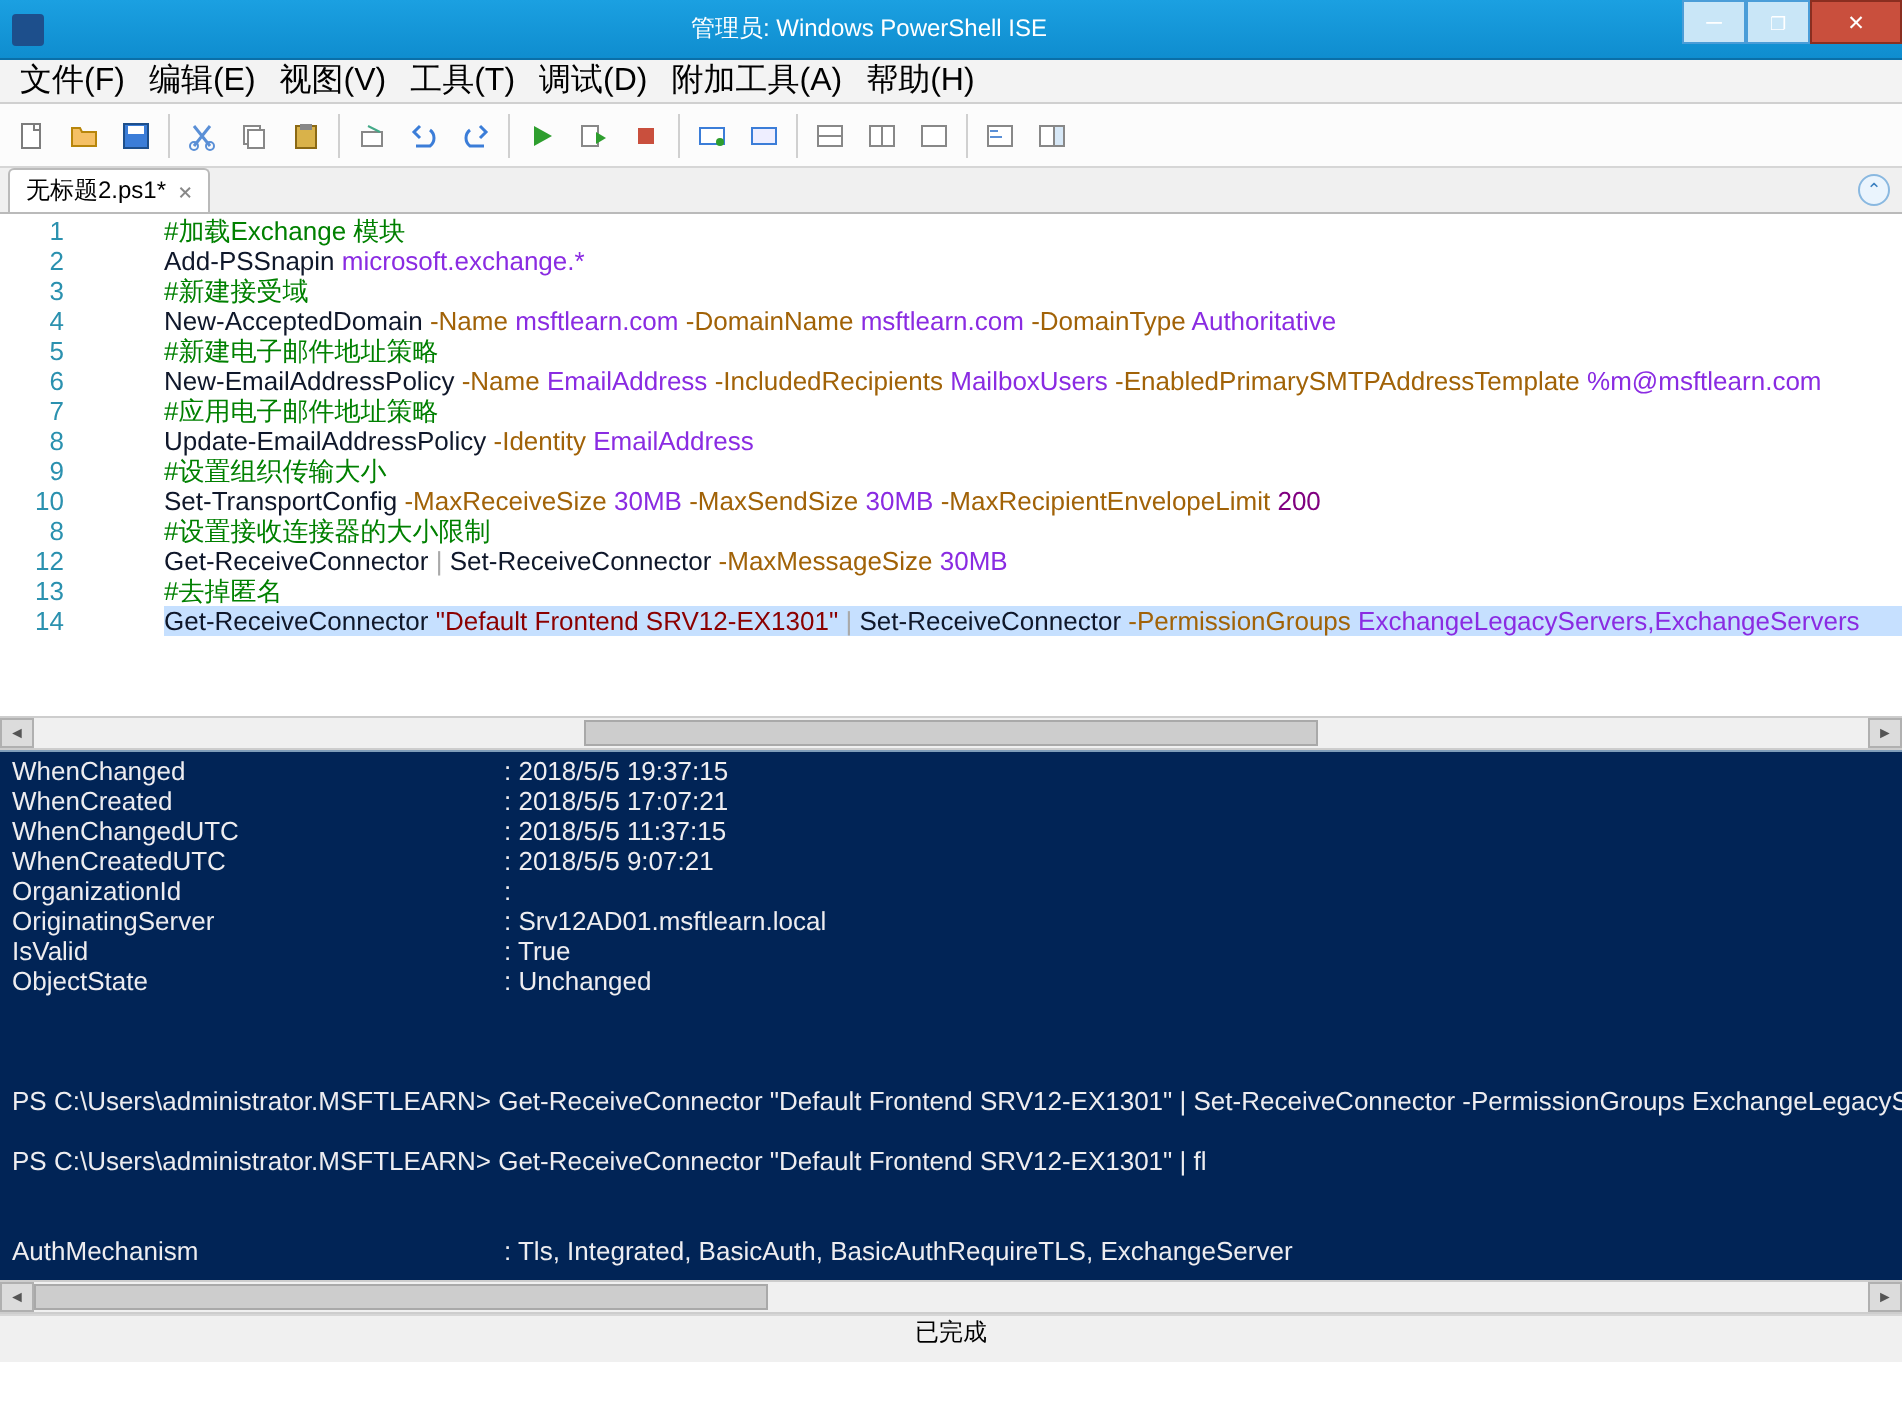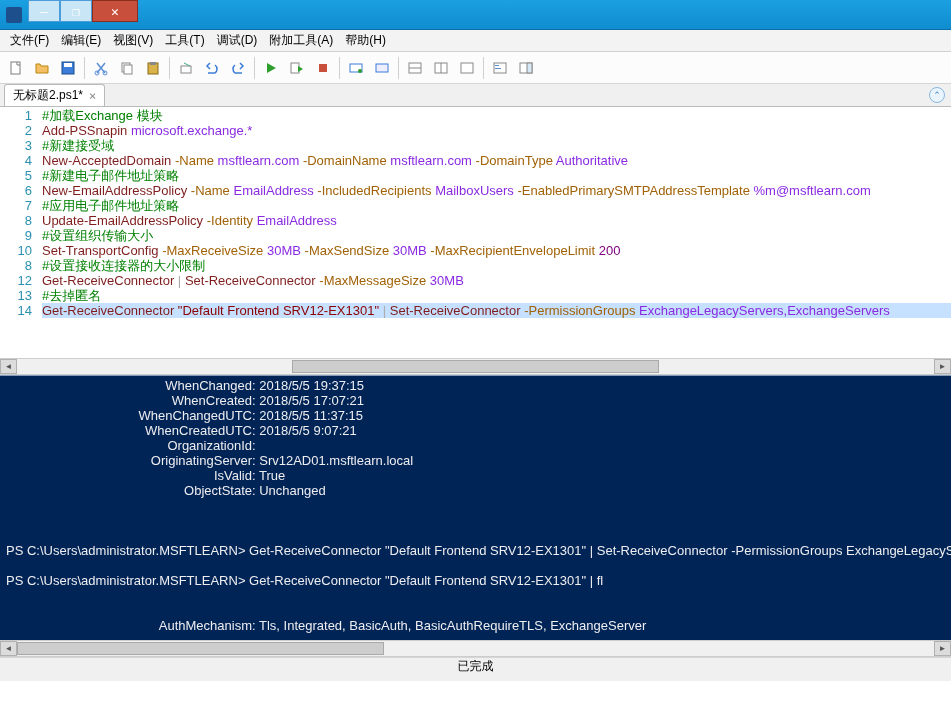--- a/index.html
+++ b/index.html
@@ -3,61 +3,62 @@
 <meta charset="utf-8">
 <style>
 * { margin:0; padding:0; box-sizing:border-box; font-family:"Segoe UI","Microsoft YaHei",sans-serif; }
 body { width:951px; height:711px; background:#fff; overflow:hidden; font-size:12px; }
 .titlebar { height:30px; background:linear-gradient(#1ba0e1,#0f8dcf); display:flex; align-items:center; color:#fff; position:relative; border-bottom:1px solid #0a6fa8; }
 .titlebar .icon { width:16px; height:16px; margin:0 6px; background:#1d4f8c; border-radius:2px; }
 .titlebar .title { flex:1; text-align:center; font-size:12px; color:#fff; }
 .winbtns { display:flex; height:100%; }
 .winbtn { width:32px; height:22px; background:#c9e6f7; display:flex; align-items:center; justify-content:center; border:1px solid #4a9dd8; font-family:monospace; font-size:13px; cursor:pointer; }
 .winbtn.close { background:#c94f3d; color:#fff; border-color:#8a2e20; width:46px; }
-.menubar { height:22px; background:#f3f3f3; display:flex; align-items:center; padding:0 4px; border-bottom:1px solid #d0d0d0; font-size:12px; }
+.menubar { height:22px; background:#f3f3f3; display:flex; align-items:center; padding:0 4px; border-bottom:1px solid #d0d0d0; font-size:16px; }
 .menubar span { padding:2px 6px; cursor:pointer; }
 .toolbar { height:32px; background:#fcfcfc; border-bottom:1px solid #d6d6d6; display:flex; align-items:center; padding:0 4px; gap:2px; }
 .tbtn { width:24px; height:24px; display:flex; align-items:center; justify-content:center; cursor:pointer; border-radius:2px; }
 .tbtn svg { width:16px; height:16px; }
 .tsep { width:1px; height:22px; background:#d0d0d0; margin:0 2px; }
 .tabstrip { height:23px; background:#f0f0f0; display:flex; align-items:flex-end; padding:0 4px; border-bottom:1px solid #bababa; position:relative; }
 .tab { height:22px; background:#fff; border:1px solid #bababa; border-bottom:none; border-radius:3px 3px 0 0; padding:2px 8px; display:flex; align-items:center; gap:6px; font-size:12px;margin-top:28px; }
 .tab .x { cursor:pointer; color:#888; font-family:monospace; }
 .collapse-arrow { position:absolute; right:6px; top:3px; width:16px; height:16px; border:1px solid #89b8e0; border-radius:50%; background:#eaf4fd; display:flex; align-items:center; justify-content:center; font-size:9px; color:#3a7fc0; cursor:pointer; }
 .editor { height:251px; background:#fff; overflow:auto; font-family:Consolas,'Courier New',monospace; font-size:13px; display:flex; }
 .gutter { width:42px; text-align:right; padding-right:10px; color:#2b91af; user-select:none; line-height:15px; padding-top:1px; }
-.codecol { flex:1; line-height:15px; padding-top:1px; white-space:pre; }
+.codecol { flex:1; line-height:15px; padding-top:1px; white-space:pre;margin-left:40px; }
 .codecol .ln { height:15px; }
 .c-comment { color:#008000; }
-.c-cmd { color:#7f1d1d; }
+.c-cmd { color:#0f172a; }
 .c-param { color:#a16207; }
 .c-str { color:#8b0000; }
 .c-var { color:#8a2be2;text-align:center; }
 .c-op { color:#a9a9a9; }
 .c-num { color:#800080; }
 .ln.sel { background:#c6e0ff; }
 .hscroll { height:17px; background:#f0f0f0; border-top:1px solid #cdcdcd; border-bottom:1px solid #cdcdcd; display:flex; align-items:center; position:relative; }
 .hscroll .arrow { width:17px; height:15px; background:#dcdcdc; border:1px solid #b0b0b0; display:flex; align-items:center; justify-content:center; font-size:8px; color:#555; cursor:pointer; }
 .hscroll .track { flex:1; position:relative; height:15px; }
 .hscroll .thumb { position:absolute; height:13px; top:1px; background:#cdcdcd; border:1px solid #a9a9a9; }
 .console { height:265px; background:#012456; color:#eeedf0; font-family:Consolas,'Courier New',monospace; font-size:13px; line-height:15px; padding:2px 6px; overflow:hidden; white-space:pre; border-top:1px solid #7f9db9; }
 .console .row { display:flex; }
-.console .k { width:246px;text-align:right; }
+.console .k { width:246px; }
 .statusbar { height:24px; background:#f0f0f0; border-top:1px solid #d6d6d6; display:flex; align-items:center; padding:0 8px; font-size:12px; gap:18px;flex-direction:column; }
 .statusbar .spacer { flex:1; }
 .zoom { display:flex; align-items:center; gap:6px; }
 .zoom .ztrack { width:100px; height:3px; background:#c0c0c0; position:relative; }
 .zoom .zthumb { position:absolute; left:48px; top:-5px; width:8px; height:14px; background:#e8e8e8; border:1px solid #8c8c8c; }
 .zoom .zbtn { width:8px; height:8px; border:1px solid #808080; display:flex; align-items:center; justify-content:center; font-size:9px; line-height:1; cursor:pointer; }
 </style>
 </head>
 <body>
 
 <div class="titlebar">
   <div class="icon"></div>
+  <div class="title">管理员: Windows PowerShell ISE</div>
   <div class="winbtns">
     <div class="winbtn">—</div>
     <div class="winbtn">❐</div>
     <div class="winbtn close">✕</div>
   </div>
 </div>
 
 <div class="menubar">
   <span>文件(F)</span>
   <span>编辑(E)</span>

